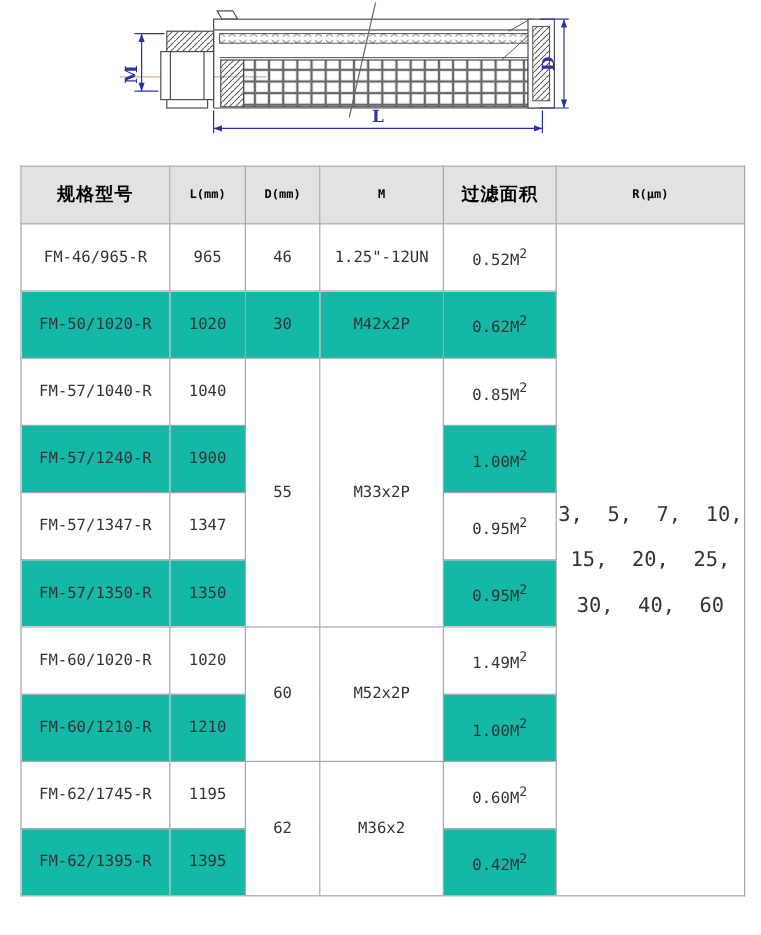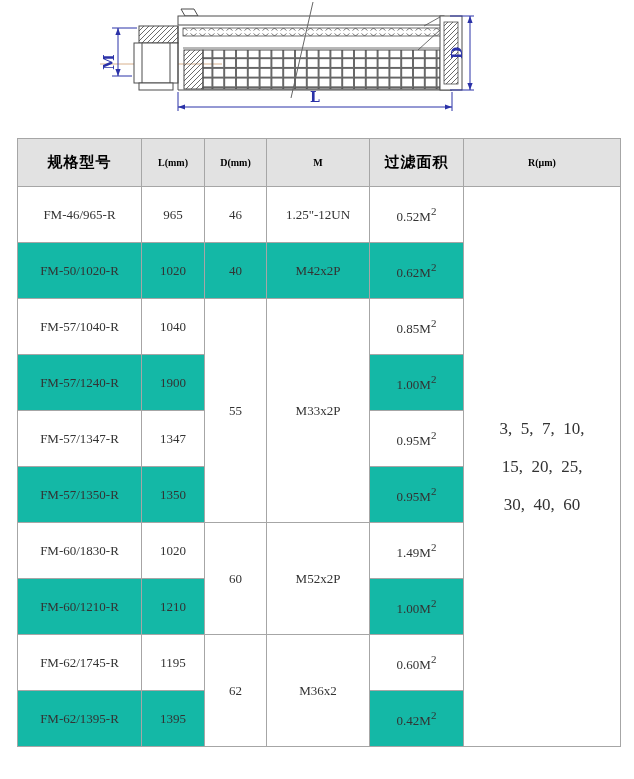--- a/index.html
+++ b/index.html
@@ -12,21 +12,21 @@
   .drawing-wrap{position:absolute;left:0;top:0;width:634px;height:138px;}
   .dimtext{font-family:"DejaVu Serif","Liberation Serif",serif;font-weight:bold;font-size:14px;fill:#2b32a8;}
   
   table.spec{
     position:absolute;left:17px;top:138px;width:603px;
     border-collapse:collapse;table-layout:fixed;
     background:#ffffff;
   }
   table.spec th,table.spec td{
     border:1px solid #a6a6a6;text-align:center;vertical-align:middle;
-    padding:0;overflow:hidden;font-family:Liberation Serif, serif;
+    padding:0;overflow:hidden;
   }
   thead tr{height:48px;}
   tbody tr{height:56px;margin-top:12px;}
   th{background:#e2e2e2;color:#000;}
   th.ch{font-family:"DejaVu Sans","Liberation Sans",sans-serif;font-size:15px;font-weight:bold;letter-spacing:1px;}
   th.eh{font-family:"DejaVu Sans Mono","Liberation Mono",monospace;font-size:10px;font-weight:bold;}
   td{font-size:13px;color:#333;background:#ffffff;}
   tr.alt > td{background:#14b8a6;}
   td .sup{font-size:11px;vertical-align:6px;}
   td.rcol{line-height:38px;white-space:pre;font-size:17px;}
@@ -134,21 +134,21 @@
       <td>FM-46/965-R</td>
       <td>965</td>
       <td>46</td>
       <td>1.25"-12UN</td>
       <td><span>0.52M</span><span class="sup">2</span></td>
       <td class="rcol" rowspan="10"><span>3,  5,  7,  10,</span><br><span>15,  20,  25,</span><br><span>30,  40,  60</span></td>
     </tr>
     <tr class="alt">
       <td>FM-50/1020-R</td>
       <td>1020</td>
-      <td>40</td>
+      <td>30</td>
       <td>M42x2P</td>
       <td><span>0.62M</span><span class="sup">2</span></td>
     </tr>
     <tr>
       <td>FM-57/1040-R</td>
       <td>1040</td>
       <td rowspan="4">55</td>
       <td rowspan="4">M33x2P</td>
       <td><span>0.85M</span><span class="sup">2</span></td>
     </tr>
@@ -161,21 +161,21 @@
       <td>FM-57/1347-R</td>
       <td>1347</td>
       <td><span>0.95M</span><span class="sup">2</span></td>
     </tr>
     <tr class="alt">
       <td>FM-57/1350-R</td>
       <td>1350</td>
       <td><span>0.95M</span><span class="sup">2</span></td>
     </tr>
     <tr>
-      <td>FM-60/1830-R</td>
+      <td>FM-60/1020-R</td>
       <td>1020</td>
       <td rowspan="2">60</td>
       <td rowspan="2">M52x2P</td>
       <td><span>1.49M</span><span class="sup">2</span></td>
     </tr>
     <tr class="alt">
       <td>FM-60/1210-R</td>
       <td>1210</td>
       <td><span>1.00M</span><span class="sup">2</span></td>
     </tr>

